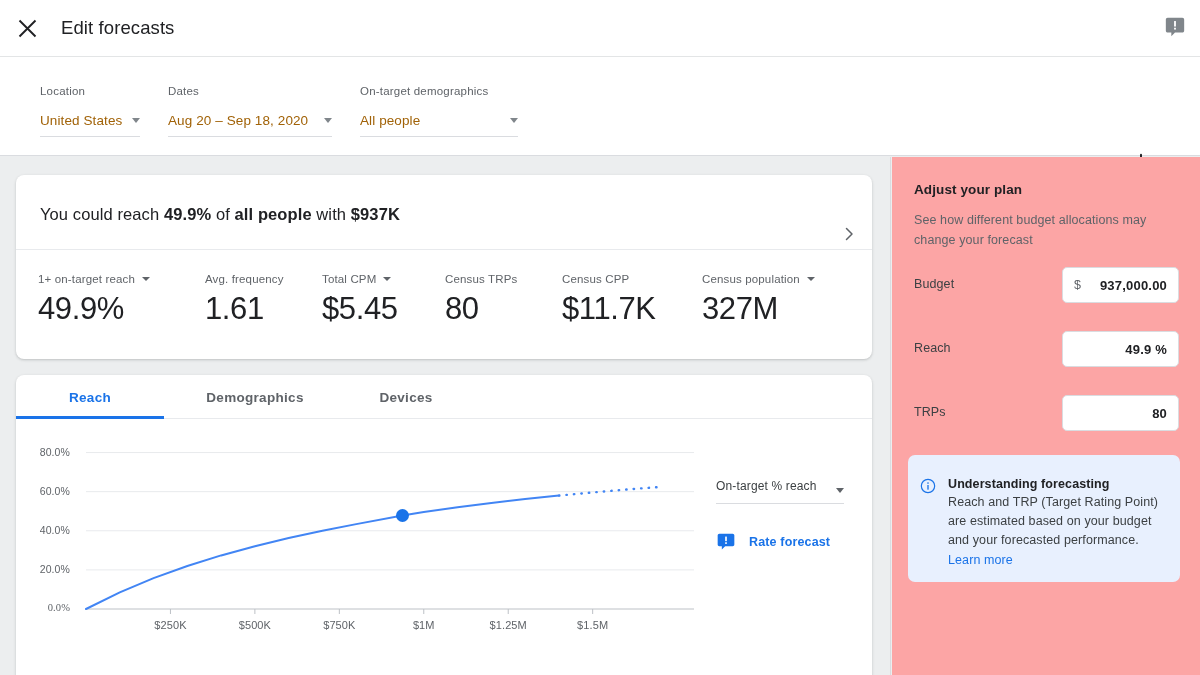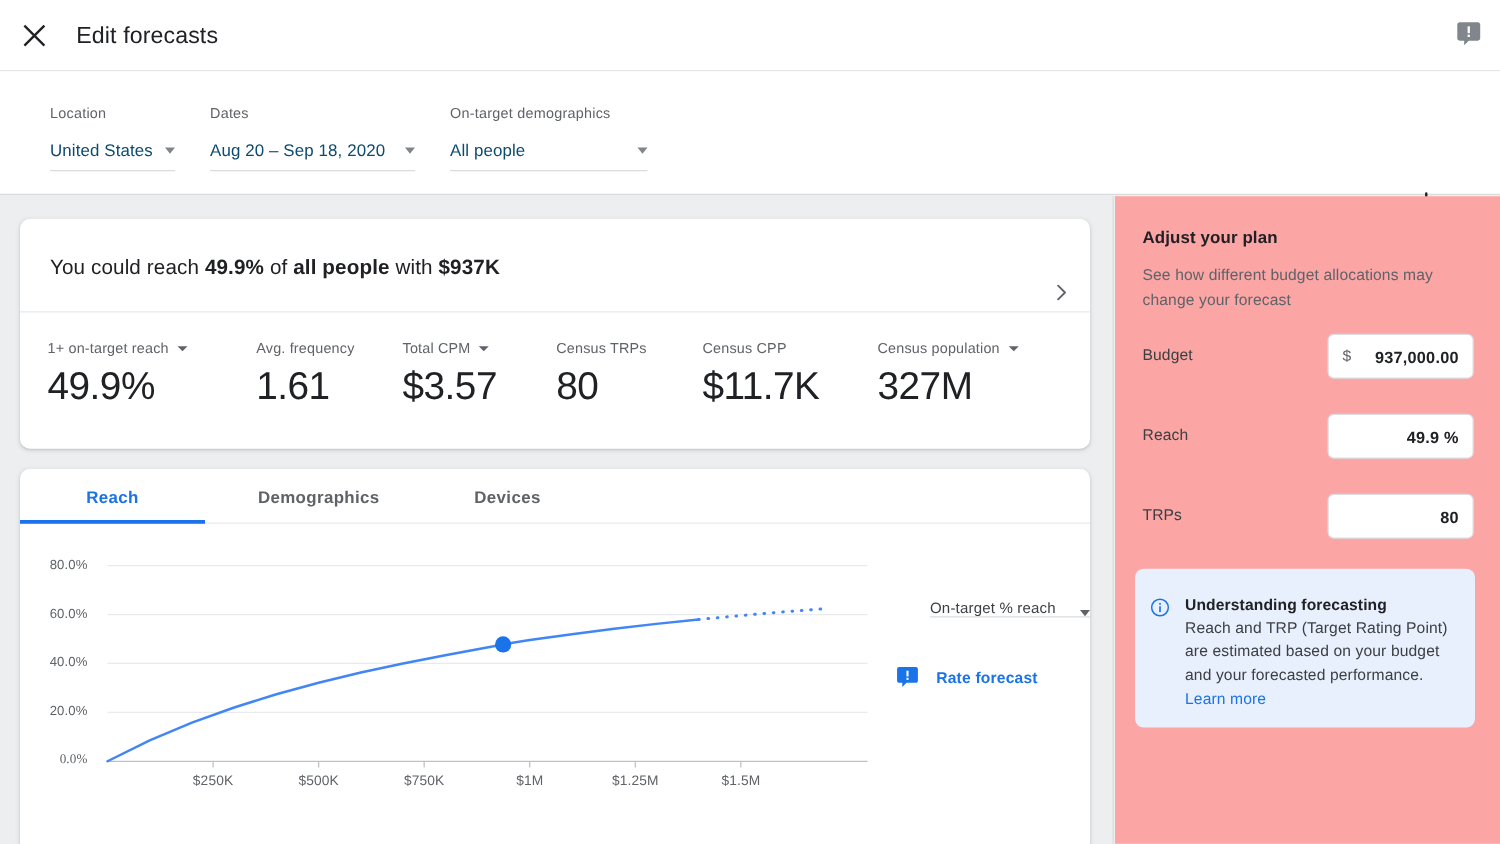--- a/index.html
+++ b/index.html
@@ -47,21 +47,21 @@
     font-size: 11.5px; color: #5f6368; letter-spacing: .2px;
     margin-bottom: 16px;
   }
   .filter-ctl {
     display: flex; align-items: center; justify-content: space-between;
     border-bottom: 1px solid #dadce0;
     padding-bottom: 8px;
     cursor: pointer;
   }
   .filter-value {
-    font-size: 13.5px; color: #0c4a6e; letter-spacing: .1px;
+    font-size: 13.5px; color: #a16207; letter-spacing: .1px;
     white-space: nowrap;
   }
   .caret {
     width: 0; height: 0; margin-left: 10px;
     border-left: 4.5px solid transparent;
     border-right: 4.5px solid transparent;
     border-top: 5px solid #5f6368;
     flex: none;
   }
   .caret.light { border-top-color: #80868b; }
@@ -160,23 +160,23 @@
   .chart-svg { position: absolute; left: 0; top: 0; }
   .ylab {
     position: absolute; right: 0; font-size: 10.5px; color: #5f6368;
     text-align: right; width: 46px; letter-spacing: .1px;
   }
   .xlab {
     position: absolute; font-size: 11px; color: #5f6368;
     text-align: center; width: 70px; letter-spacing: .1px;
   }
   .legend-sel {
-    position: absolute; left: 728px; top: 60px; width: 128px;
+    position: absolute; left: 700px; top: 60px; width: 128px;
     display: flex; align-items: flex-end; justify-content: space-between;
-    border-bottom: 1px solid #dadce0;
+    padding-bottom: 10px; border-bottom: 1px solid #dadce0;
     cursor: pointer;
   }
   .legend-sel span {
     font-size: 12px; color: #3c4043; letter-spacing: .15px;
   }
   .rate-forecast {
     position: absolute; left: 700px; top: 113px;
     display: flex; align-items: center; cursor: pointer;
   }
   .rate-forecast .rf-label {
@@ -305,21 +305,21 @@
         <div class="metric-head">
           <span>Avg. frequency</span>
         </div>
         <div class="metric-val">1.61</div>
       </div>
       <div class="metric m2">
         <div class="metric-head">
           <span>Total CPM</span>
           <span class="caret"></span>
         </div>
-        <div class="metric-val">$3.57</div>
+        <div class="metric-val">$5.45</div>
       </div>
       <div class="metric m3">
         <div class="metric-head">
           <span>Census TRPs</span>
         </div>
         <div class="metric-val">80</div>
       </div>
       <div class="metric m4">
         <div class="metric-head">
           <span>Census CPP</span>

